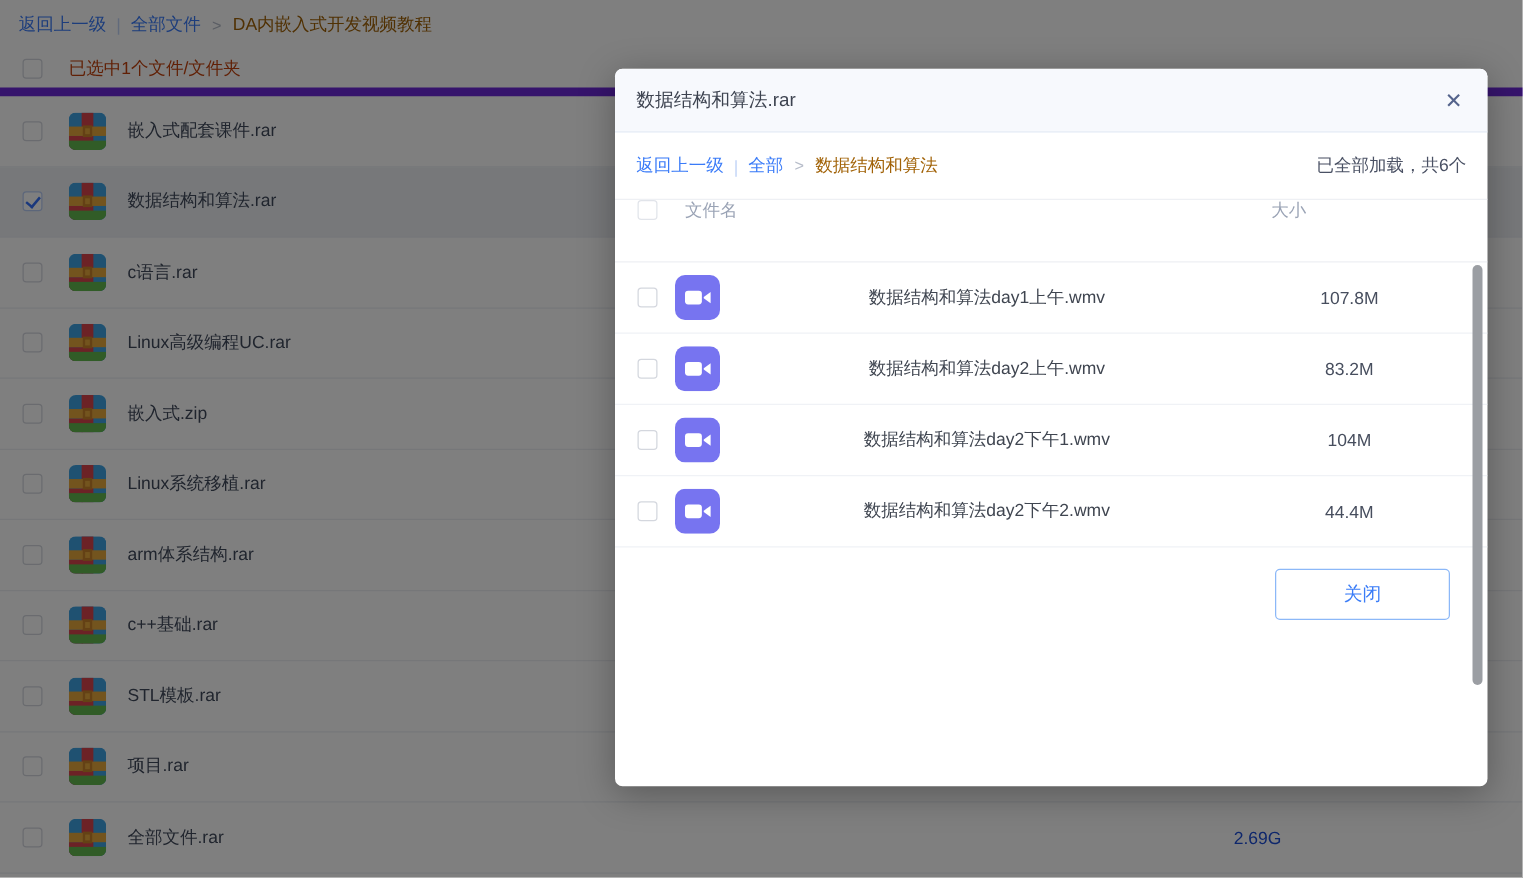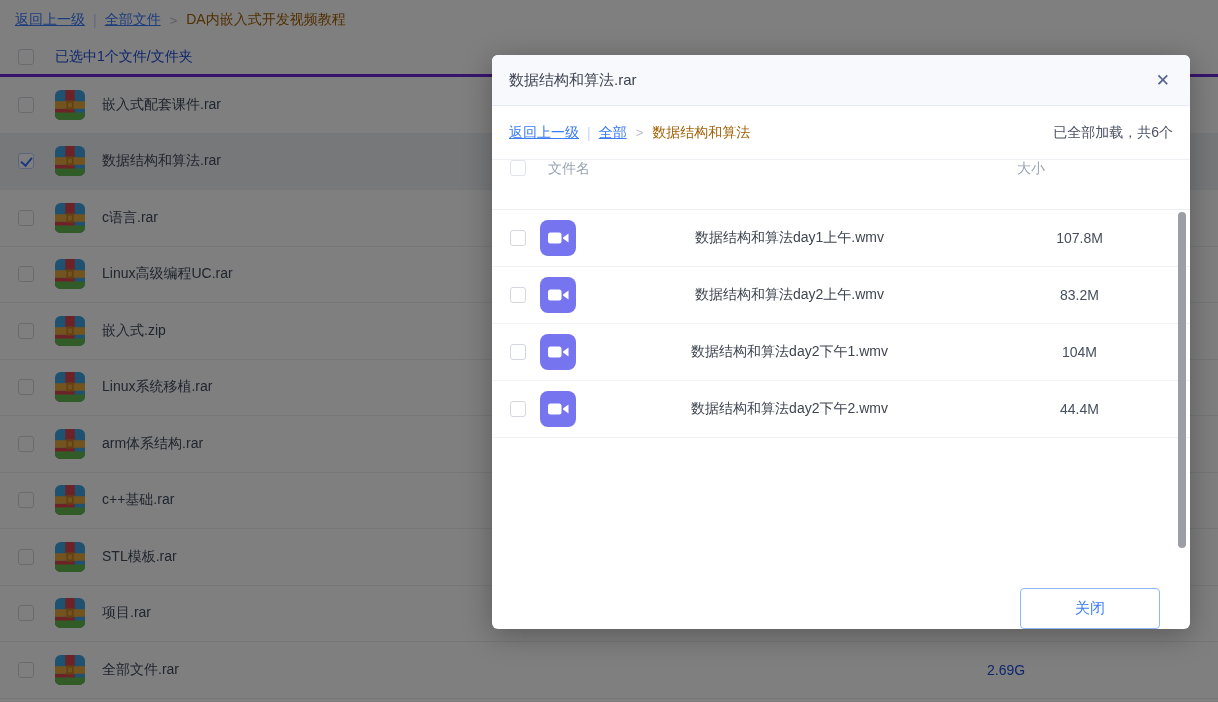--- a/index.html
+++ b/index.html
@@ -2,26 +2,26 @@
 <html><head>
 <meta charset="utf-8">
 <style>
   * { margin:0; padding:0; box-sizing:border-box; }
   html,body { width:1218px; height:702px; overflow:hidden;
     font-family:"Liberation Sans","DejaVu Sans",sans-serif; background:#fff; }
 
   
   .page { position:absolute; inset:0; background:#fff; }
   .crumb-bar { height:40px; display:flex; align-items:center; padding:0 15px; font-size:14px; }
-  .crumb-link { color:#3a7bf8; cursor:pointer;text-decoration:underline; }
+  .crumb-link { color:#3a7bf8; cursor:pointer; }
   .crumb-sep { color:#c3d5f7; margin:0 8px; }
   .crumb-arrow { color:#b6bcc9; margin:0 9px; font-size:13px; }
   .crumb-cur { color:#a16207; }
   .select-bar { height:37px; display:flex; align-items:center; padding:0 18px;
-    border-bottom:3px solid #6d28d9; font-size:14px; color:#1d4ed8; }
+    border-bottom:7px solid #6d28d9; font-size:14px; color:#c2410c; }
   .select-bar .cbx { margin-right:21px; }
 
   .cbx { width:16px; height:16px; border:1px solid #d4d7de; border-radius:3px;
     background:#fff; position:relative; flex:none; cursor:pointer; }
   .cbx.checked { border-color:#b9cdf5; }
   .cbx.checked::after { content:""; position:absolute; left:4px; top:1px; width:5px; height:9px;
     border-right:2.5px solid #3470fa; border-bottom:2.5px solid #3470fa; transform:rotate(40deg); }
 
   .file-row { height:56.5px; display:flex; align-items:center; padding:0 18px;
     border-bottom:1px solid #eceef3; font-size:14px; color:#414a5c; }
@@ -53,21 +53,21 @@
   .m-thead .th-size { width:185px; flex:none; padding-left:30px; }
   .m-list { position:relative; flex:none;text-align:center; }
   .m-row { height:57px; display:flex; align-items:center; padding:0 18px;
     border-bottom:1px solid #f0f2f6; font-size:14px; color:#3f4550; }
   .m-row .cbx { margin-right:14px; }
   .m-row .vic { margin-right:16px; }
   .m-row .fname { flex:1 1 auto; }
   .m-row .fsize { width:185px; flex:none; color:#474e5e; }
   .m-scrollthumb { position:absolute; right:4px; top:2px; width:8px; height:336px;
     background:#9b9ea3; border-radius:4px; cursor:grab; }
-  .m-foot { flex:1; display:flex; justify-content:flex-end; align-items:flex-end;
+  .m-foot { flex:1; display:flex; justify-content:flex-end; align-items:flex-start;
     padding:17px 30px 0 0; }
   .close-btn { width:140px; height:41px; background:#fff; border:1px solid #8cb8f8;
     border-radius:4px; color:#3a7cf7; font-size:15px; cursor:pointer;
     font-family:inherit; }
 
   .ric, .vic { flex:none; display:block; }
 </style>
 </head>
 <body>
 

